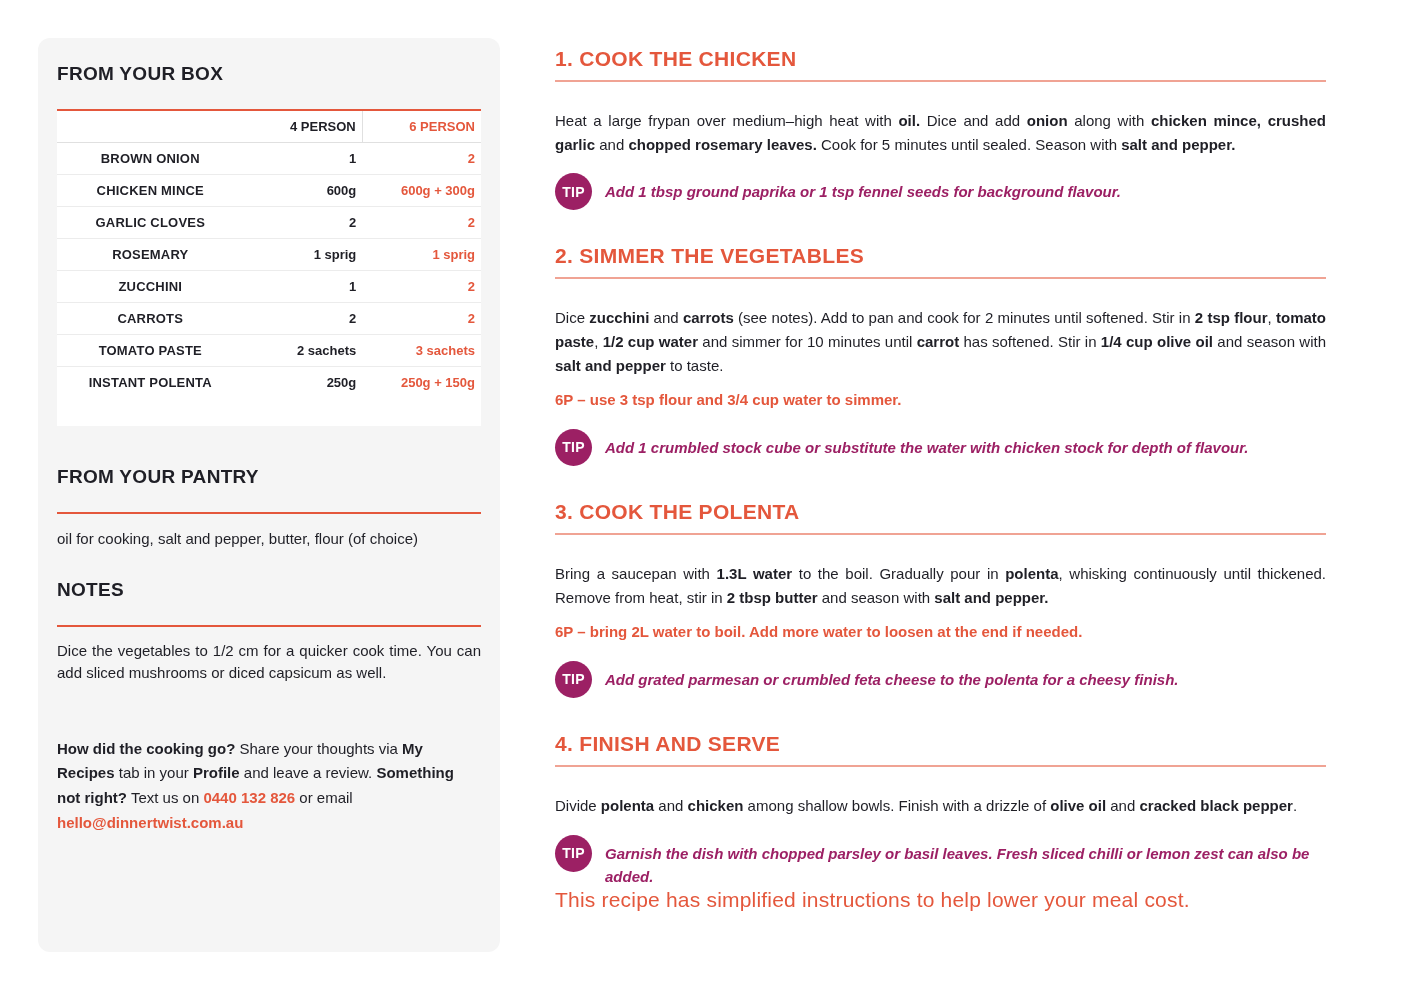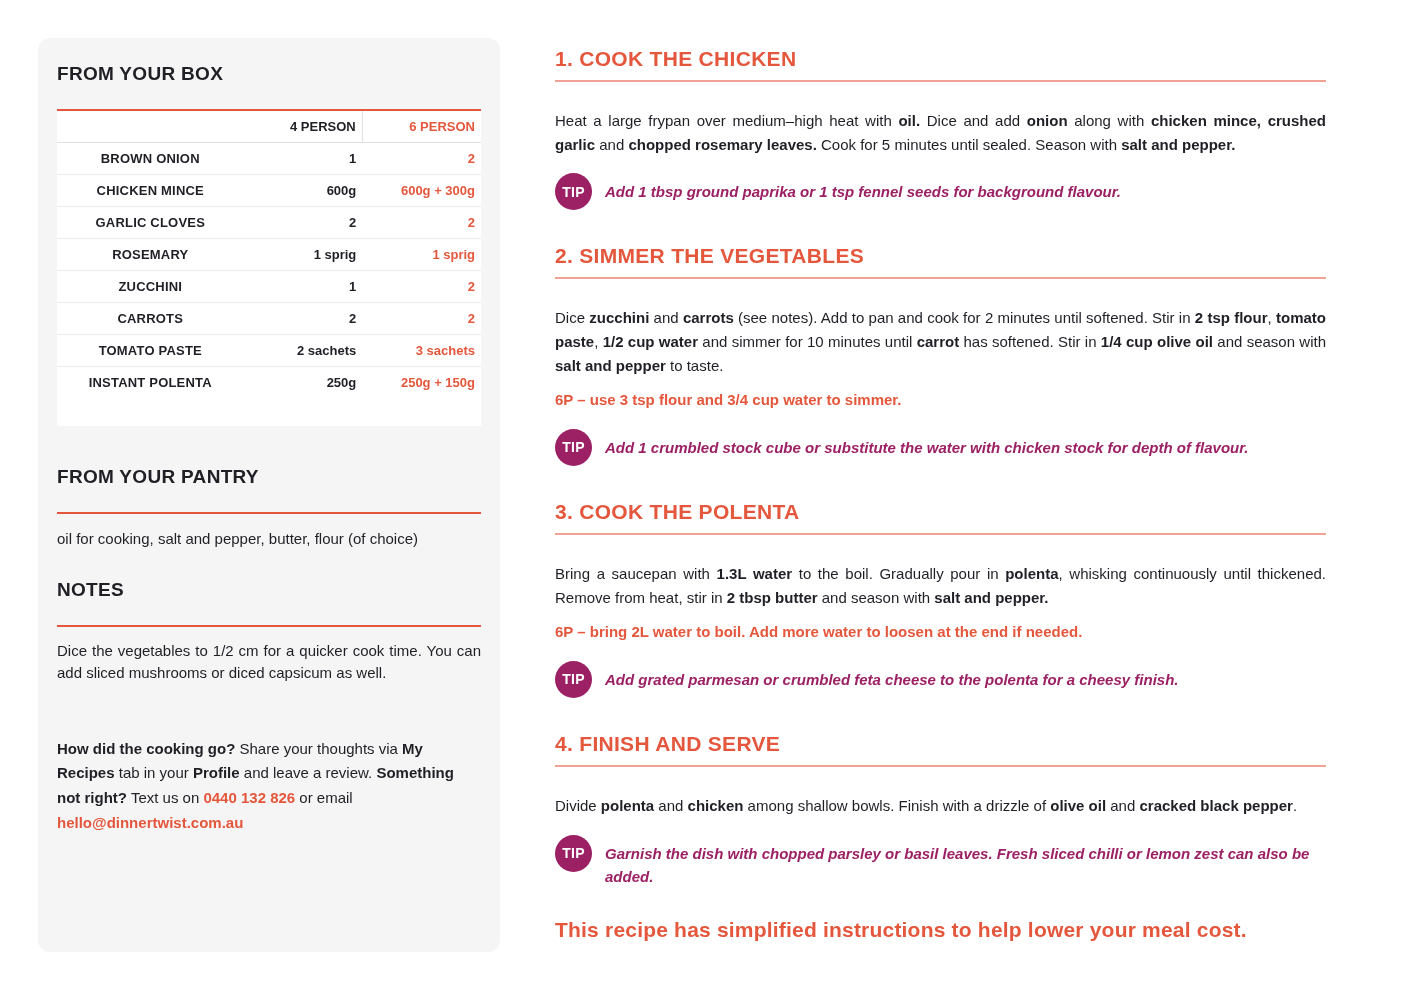--- a/index.html
+++ b/index.html
@@ -41,21 +41,21 @@
   .step-title{font-size:21px;font-weight:700;letter-spacing:.3px;color:var(--accent);
     padding-bottom:9px;border-bottom:2px solid var(--accent-soft);}
   .step-body{font-size:15px;line-height:1.58;text-align:justify;margin-top:27px;}
   .step-note{font-size:15px;line-height:1.5;font-weight:700;color:var(--accent);margin-top:12px;}
   .tip-row{display:flex;align-items:flex-start;gap:13px;margin-top:17px;}
   .tip-badge{flex:0 0 37px;width:37px;height:37px;border-radius:50%;background:var(--magenta);
     color:#ffffff;font-size:14px;font-weight:700;display:flex;align-items:center;
     justify-content:center;letter-spacing:.3px;}
   .tip-text{flex:1;font-size:15px;line-height:1.55;font-weight:700;font-style:italic;
     color:var(--magenta);padding-top:7px;}
-  .footer-note{margin-top:30px;font-size:21px;font-weight:700;color:var(--accent);letter-spacing:.2px;}
+  .footer-note{font-size:21px;font-weight:400;color:var(--accent);letter-spacing:.2px;}
   
   .rt-b{font-weight:700;}
   .rt-o{color:var(--accent);}
 </style>
 </head>
 <body>
 
 <aside class="left-card">
 
   <h2 class="sec-title">FROM YOUR BOX</h2>

